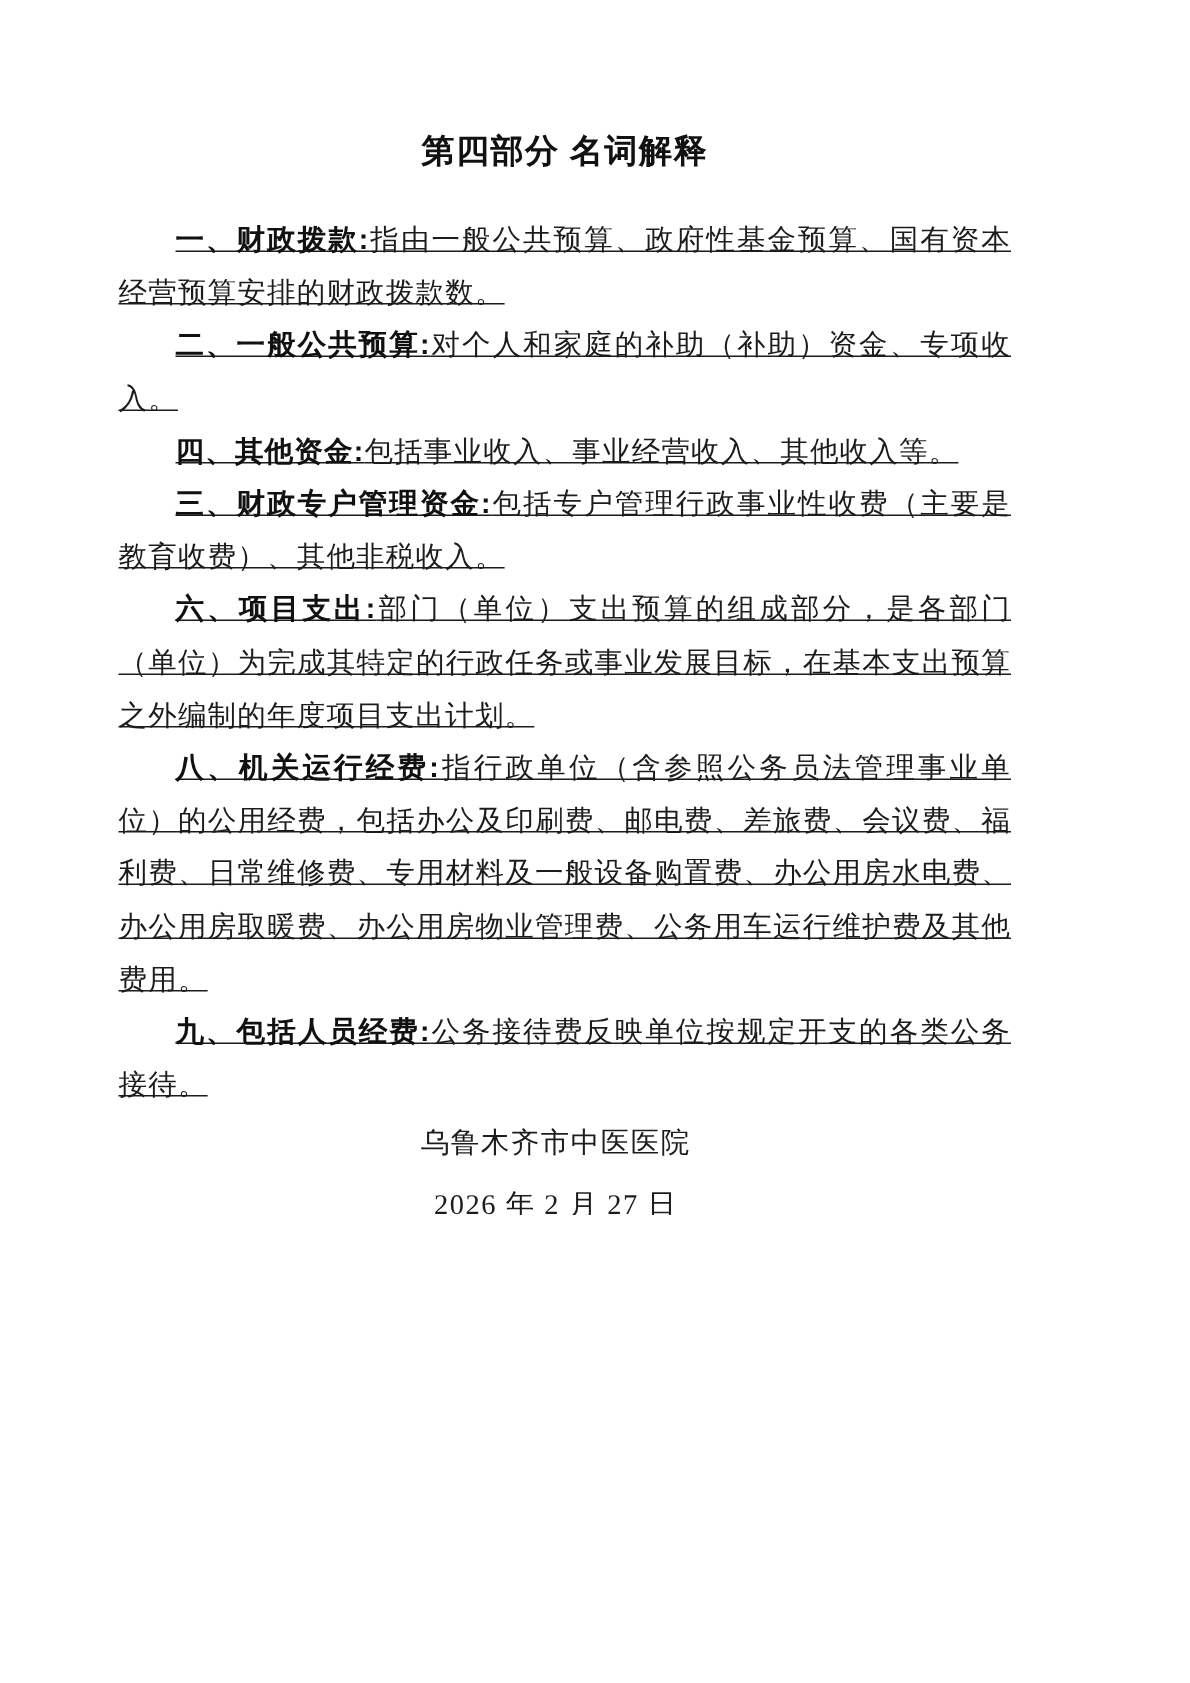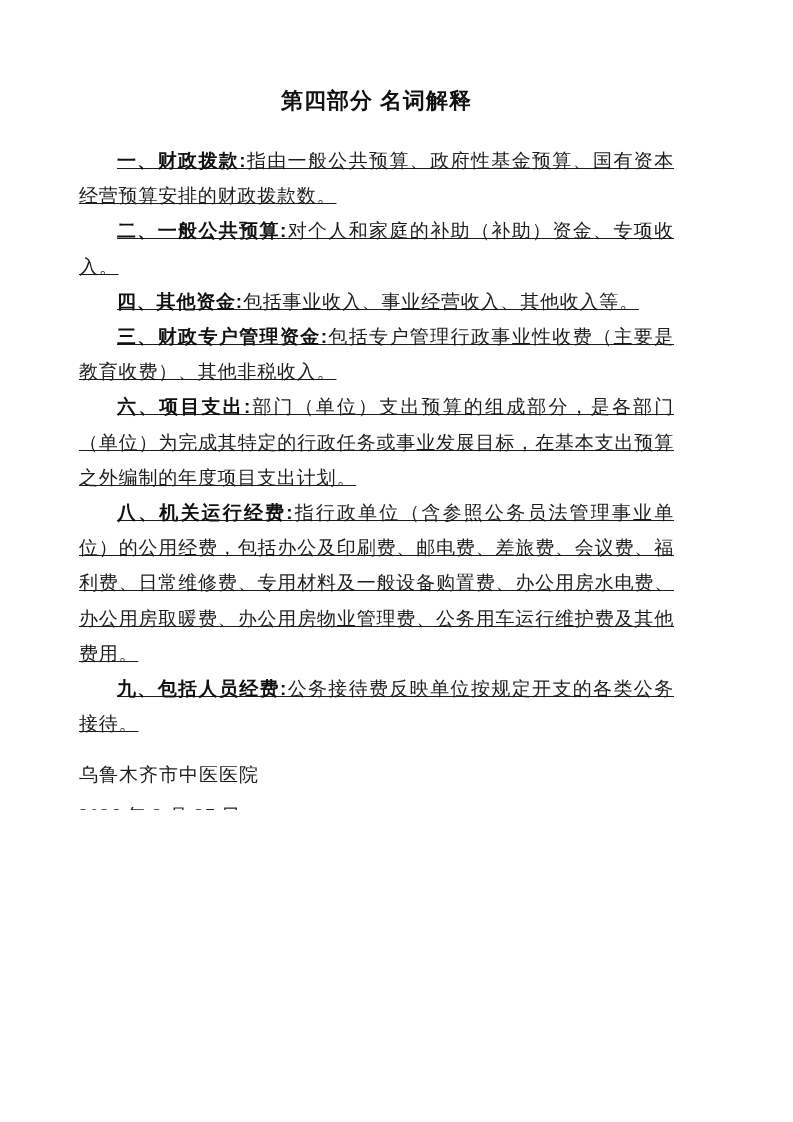--- a/index.html
+++ b/index.html
@@ -38,22 +38,22 @@
     text-indent: 2em;
     word-break: break-all;
     text-decoration: underline;
   }
   .term-label {
     font-weight: 700;
     font-family: "Liberation Sans", "DejaVu Sans", sans-serif;
     color: #111111;
   }
   .sig-block {
-    margin-top: 16px;
-    text-align: left;
+    margin-top: 4px;
+    text-align: center;
     padding-right: 12px;
   }
   .sig-line {
     margin: 0;
     font-size: 19px;
     line-height: 35.2px;
     letter-spacing: 1px;
   }
   .sig-date {
     margin-top: 5px;

